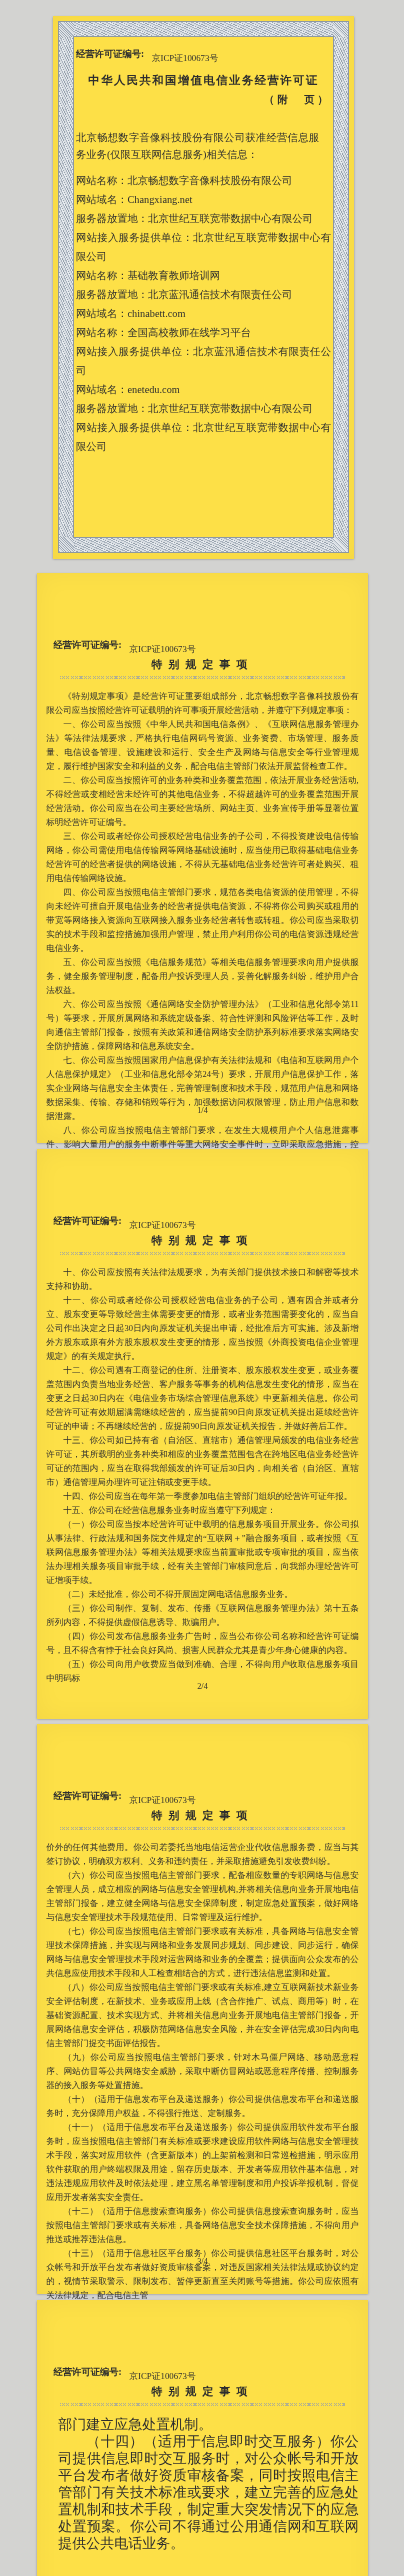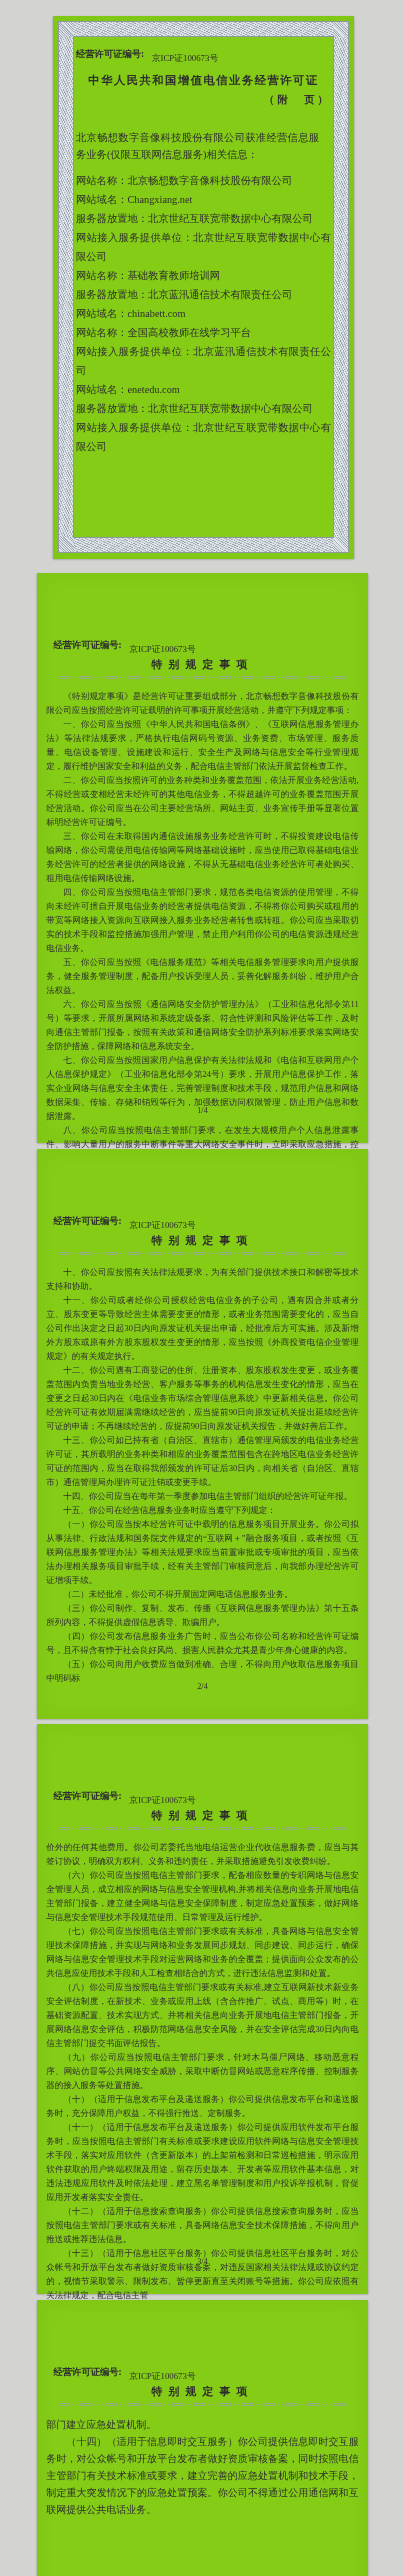--- a/index.html
+++ b/index.html
@@ -1,18 +1,18 @@
 <!DOCTYPE html>
 <html style="font-size:8.2px"><head>
 <meta charset="utf-8">
 <style>
   html,body{margin:0;padding:0;background:#c9c9c7;}
   .canvas{position:relative;width:405px;height:2873px;background:#d3d3d1;overflow:hidden;
           font-family:"Liberation Serif","DejaVu Serif",serif;color:#2e2e2e;}
-  .page{position:absolute;background:#84cc16;box-shadow:0 0.5px 2.1px rgba(0,0,0,.35), inset 0 0 26px rgba(0,0,0,.045);}
+  .page{position:absolute;background:#fde047;box-shadow:0 0.5px 2.1px rgba(0,0,0,.35), inset 0 0 26px rgba(0,0,0,.045);}
   
   .cert{left:53px;top:15.5px;width:301px;height:543px;}
   .ornate{position:absolute;inset:6.2px;border:15.5px solid transparent;
           border-image:repeating-linear-gradient(45deg,#aab4bf 0 1.5px,#e6eaee 1.5px 3.1px,#97a2ad 3.1px 4.1px,#d9dee3 4.1px 6.7px) 30;
           outline:0.5px solid #8d98a3;}
   .ornate:after{content:"";position:absolute;inset:0;outline:0.5px solid #8d98a3;}
   .cert-content{position:absolute;left:23px;right:23px;top:32px;}
   .lic-line{font-size:9.3px;}
   .lic-label{font-weight:bold;font-size:9.3px;}
   .lic-value{display:inline-block;font-size:8.8px;margin-left:5.2px;transform:translateY(3.6px);}
@@ -24,21 +24,21 @@
   
   .sp{left:37px;width:331px;height:570px;padding:0;box-sizing:border-box;}
   .sp-head{margin:0 0 0 16.5px;padding-top:66px;font-size:9.3px;}
   .sp h2{margin:6.2px 0 0 0;text-align:center;font-size:10.8px;font-weight:bold;letter-spacing:6.2px;}
   .divider{height:3.6px;width:86%;margin:3.6px auto 0 auto;opacity:.75;
            background:repeating-linear-gradient(135deg,#97a1ab 0 0.8px,transparent 0.8px 3.1px),
                       repeating-linear-gradient(45deg,#97a1ab 0 0.8px,transparent 0.8px 3.1px);}
   .sp .body{margin:9.3px 9.3px 0 9.3px;}
   .sp .body p{margin:0;font-size:8.5px;line-height:14px;text-indent:2em;text-align:justify;}
   .sp .body p.cont{text-indent:0;}
-  .sp.last .body p{font-size:10px;line-height:17px;}
+  .sp.last .body p{font-size:14px;line-height:17px;margin-left:12px;}
   .pagenum{position:absolute;bottom:28px;left:0;width:100%;text-align:center;font-size:8.2px;
            font-family:"Liberation Serif","DejaVu Serif",serif;}
   #sp2{top:573px}#sp3{top:1149px}#sp4{top:1724px}#sp5{top:2300px}
 </style>
 </head>
 <body>
 
 <div class="canvas">
 
   <section class="page cert">
@@ -76,21 +76,21 @@
     <div class="sp-head">
       <span class="lic-label">经营许可证编号:</span>
       <span class="lic-value">京ICP证100673号</span>
     </div>
     <h2>特别规定事项</h2>
     <div class="divider"></div>
     <div class="body">
       <p>《特别规定事项》是经营许可证重要组成部分，北京畅想数字音像科技股份有限公司应当按照经营许可证载明的许可事项开展经营活动，并遵守下列规定事项：</p>
       <p>一、你公司应当按照《中华人民共和国电信条例》、《互联网信息服务管理办法》等法律法规要求，严格执行电信网码号资源、业务资费、市场管理、服务质量、电信设备管理、设施建设和运行、安全生产及网络与信息安全等行业管理规定，履行维护国家安全和利益的义务，配合电信主管部门依法开展监督检查工作。</p>
       <p>二、你公司应当按照许可的业务种类和业务覆盖范围，依法开展业务经营活动,不得经营或变相经营未经许可的其他电信业务，不得超越许可的业务覆盖范围开展经营活动。你公司应当在公司主要经营场所、网站主页、业务宣传手册等显著位置标明经营许可证编号。</p>
-      <p>三、你公司在未取得国内通信设施服务业务经营许可时，不得投资建设电信传输网络，你公司需使用电信传输网等网络基础设施时，应当使用已取得基础电信业务经营许可的经营者提供的网络设施，不得从无基础电信业务经营许可者处购买、租用电信传输网络设施。</p>
+      <p>三、你公司或者经你公司授权经营电信业务的子公司，不得投资建设电信传输网络，你公司需使用电信传输网等网络基础设施时，应当使用已取得基础电信业务经营许可的经营者提供的网络设施，不得从无基础电信业务经营许可者处购买、租用电信传输网络设施。</p>
       <p>四、你公司应当按照电信主管部门要求，规范各类电信资源的使用管理，不得向未经许可擅自开展电信业务的经营者提供电信资源，不得将你公司购买或租用的带宽等网络接入资源向互联网接入服务业务经营者转售或转租。你公司应当采取切实的技术手段和监控措施加强用户管理，禁止用户利用你公司的电信资源违规经营电信业务。</p>
       <p>五、你公司应当按照《电信服务规范》等相关电信服务管理要求向用户提供服务，健全服务管理制度，配备用户投诉受理人员，妥善化解服务纠纷，维护用户合法权益。</p>
       <p>六、你公司应当按照《通信网络安全防护管理办法》（工业和信息化部令第11号）等要求，开展所属网络和系统定级备案、符合性评测和风险评估等工作，及时向通信主管部门报备，按照有关政策和通信网络安全防护系列标准要求落实网络安全防护措施，保障网络和信息系统安全。</p>
       <p>七、你公司应当按照国家用户信息保护有关法律法规和《电信和互联网用户个人信息保护规定》（工业和信息化部令第24号）要求，开展用户信息保护工作，落实企业网络与信息安全主体责任，完善管理制度和技术手段，规范用户信息和网络数据采集、传输、存储和销毁等行为，加强数据访问权限管理，防止用户信息和数据泄露。</p>
       <p>八、你公司应当按照电信主管部门要求，在发生大规模用户个人信息泄露事件、影响大量用户的服务中断事件等重大网络安全事件时，立即采取应急措施，控制影响范围，消除危害，并第一时间向电信主管部门报告，根据电信主管部门要求采取应急处置措施。</p>
     </div>
     <div class="pagenum">1/4</div>
   </section>
 
   <section class="page sp" id="sp3">

